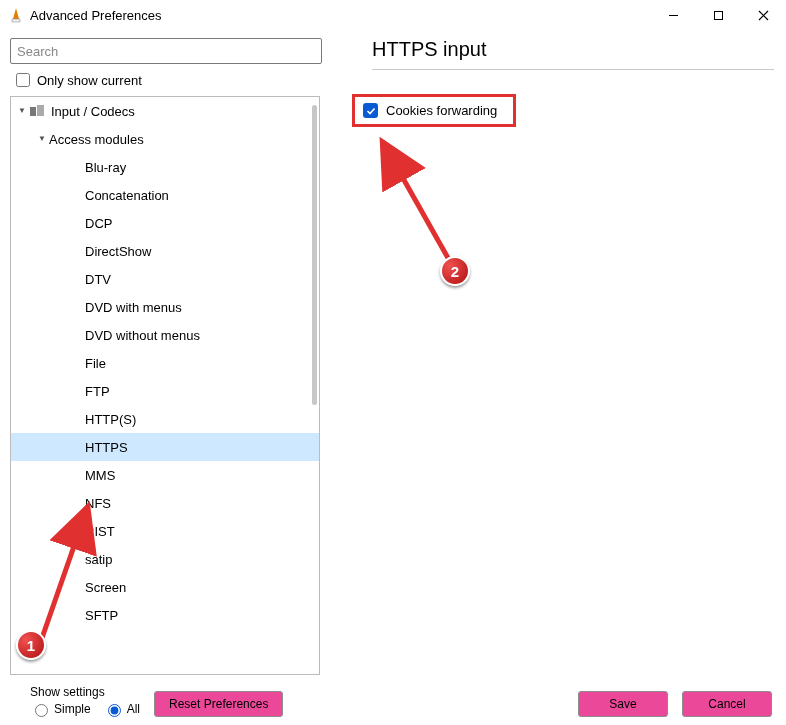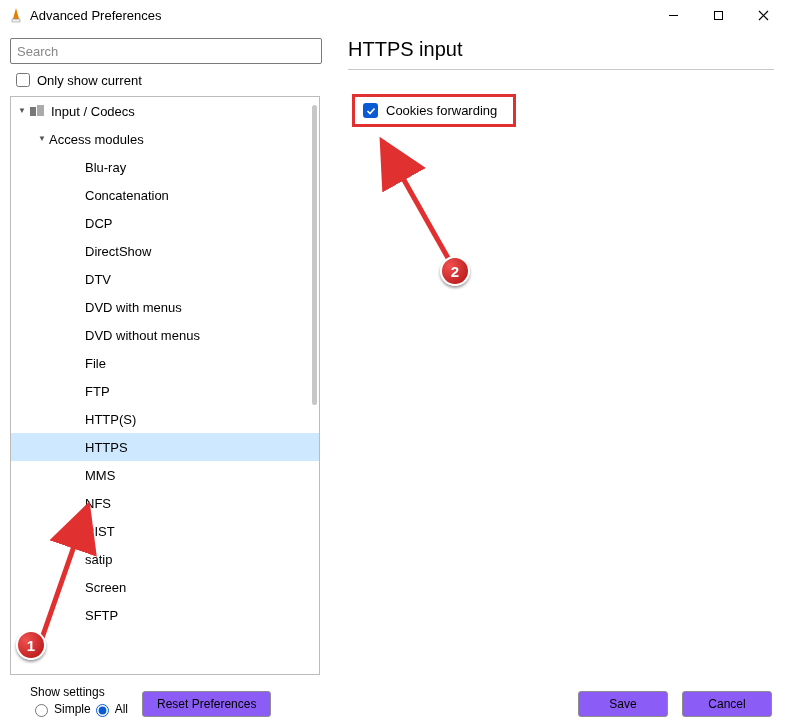--- a/index.html
+++ b/index.html
@@ -63,46 +63,47 @@
     position:absolute; right:2px; top:8px; width:5px; height:300px;
     background:#c7c7c7; border-radius:3px;
   }
 
   
   .rightcol { flex:1; padding:8px 12px 8px 16px; position:relative; }
   .rhead {
     font-size:20px; font-weight:400;
     padding-bottom:8px; border-bottom:1px solid #c9c9c9;
     margin-bottom:24px;
+    margin-left:24px;
   }
   .optionbox {
     border:3px solid #e03030; padding:6px 16px 6px 8px;
     display:inline-flex; align-items:center; gap:8px;
     margin-left:4px;
   }
   .cbx {
     width:15px; height:15px; border-radius:3px;
     background:#0a5ad4; display:flex; align-items:center;
     justify-content:center;
   }
   .cbx svg { width:10px; height:10px; }
 
   
   .footer {
     position:absolute; left:16px; right:0; bottom:0; height:50px;
     padding:4px 14px 8px 14px; display:flex; align-items:flex-end;
     gap:14px;
   }
   .showset { font-size:12px; }
-  .radiorow { display:flex; align-items:center; gap:0; margin-top:2px; }
+  .radiorow { display:flex; align-items:center; gap:12px; margin-top:2px; }
   .radiorow label { display:flex; align-items:center; gap:3px; font-size:12px; }
   .radiorow input { accent-color:#0a5ad4; }
   .btn {
     height:26px; border:1px solid #8d8d8d; border-radius:3px;
-    background:#8b5cf6; padding:0 14px; font-size:12px;
+    background:#ec4899; padding:0 14px; font-size:12px;
     display:flex; align-items:center; cursor:default;
   }
   .spacer { flex:1; }
 
   
   .overlay { position:absolute; inset:0; pointer-events:none; }
   .circ {
     position:absolute; width:30px; height:30px; border-radius:50%;
     background:radial-gradient(circle at 30% 30%,#f05050,#b01010);
     border:2px solid #fff; box-shadow:0 2px 3px rgba(0,0,0,.4);

